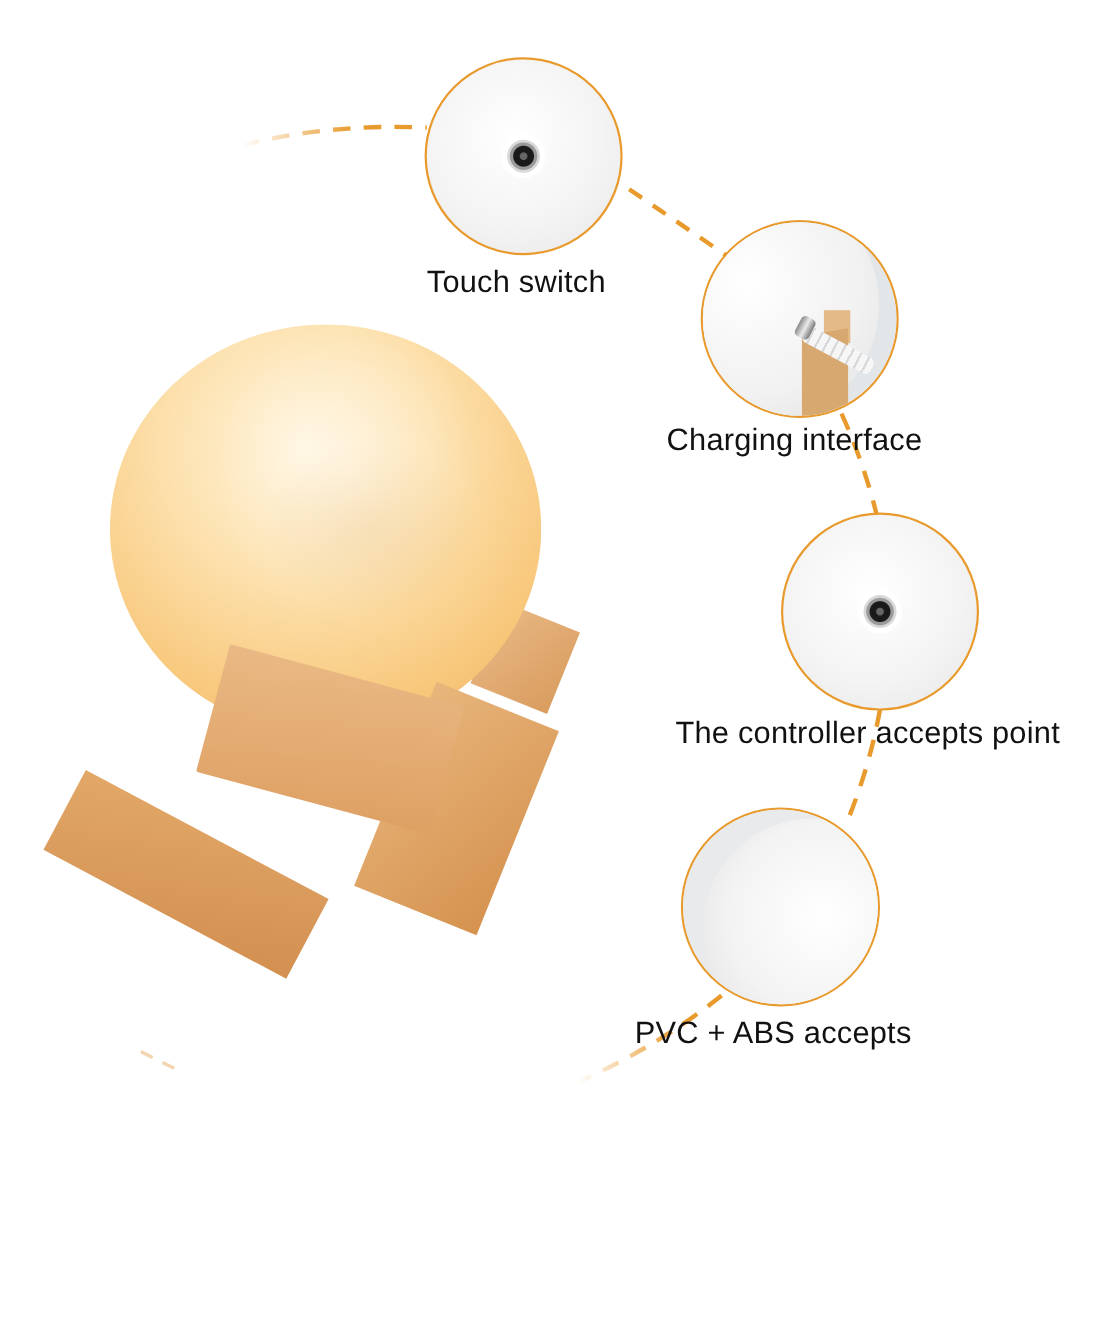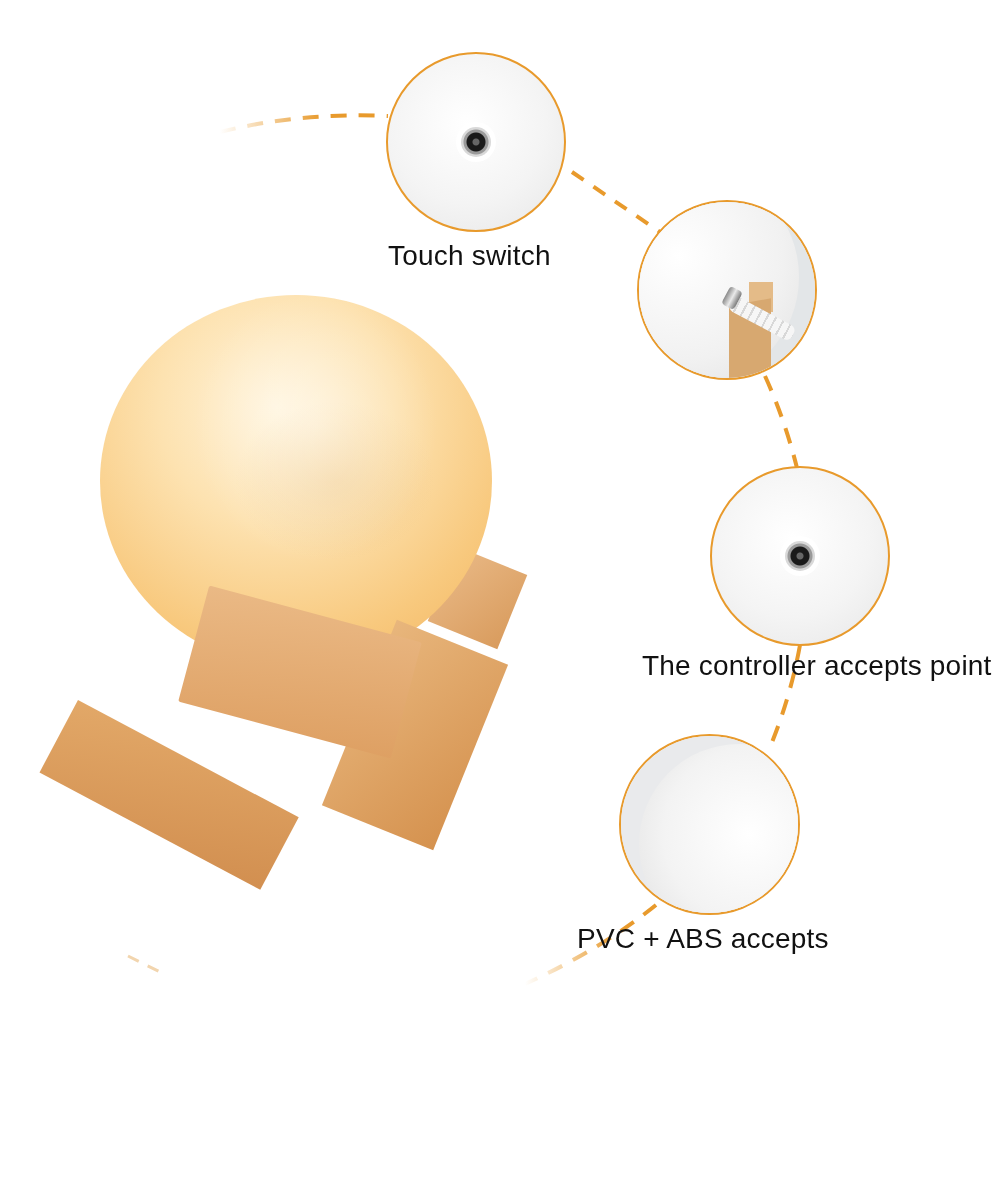--- a/index.html
+++ b/index.html
@@ -101,25 +101,26 @@
   <div class="label" style="left:388px; top:242px;">Touch switch</div>
 
   <div class="feature-circle" style="left:637px; top:200px; width:180px; height:180px;">
     <div class="ci-bg"></div>
     <div class="ci-ball"></div>
     <div class="ci-wood2"></div>
     <div class="ci-wood"></div>
     <div class="ci-plug"></div>
     <div class="ci-jack"></div>
   </div>
+  <div class="label" style="left:606px; top:386px;">Charging interface</div>
 
   <div class="feature-circle" style="left:710px; top:466px; width:180px; height:180px;">
     <div class="port"></div>
   </div>
-  <div class="label" style="left:614px; top:652px;margin-left:28px;">The controller accepts point</div>
+  <div class="label" style="left:614px; top:652px;">The controller accepts point</div>
 
   <div class="feature-circle" style="left:619px; top:734px; width:181px; height:181px;">
     <div class="pvc-bg"></div>
     <div class="pvc-ball"></div>
   </div>
   <div class="label" style="left:577px; top:925px;">PVC + ABS accepts</div>
 
 </div>
 
 </body></html>

